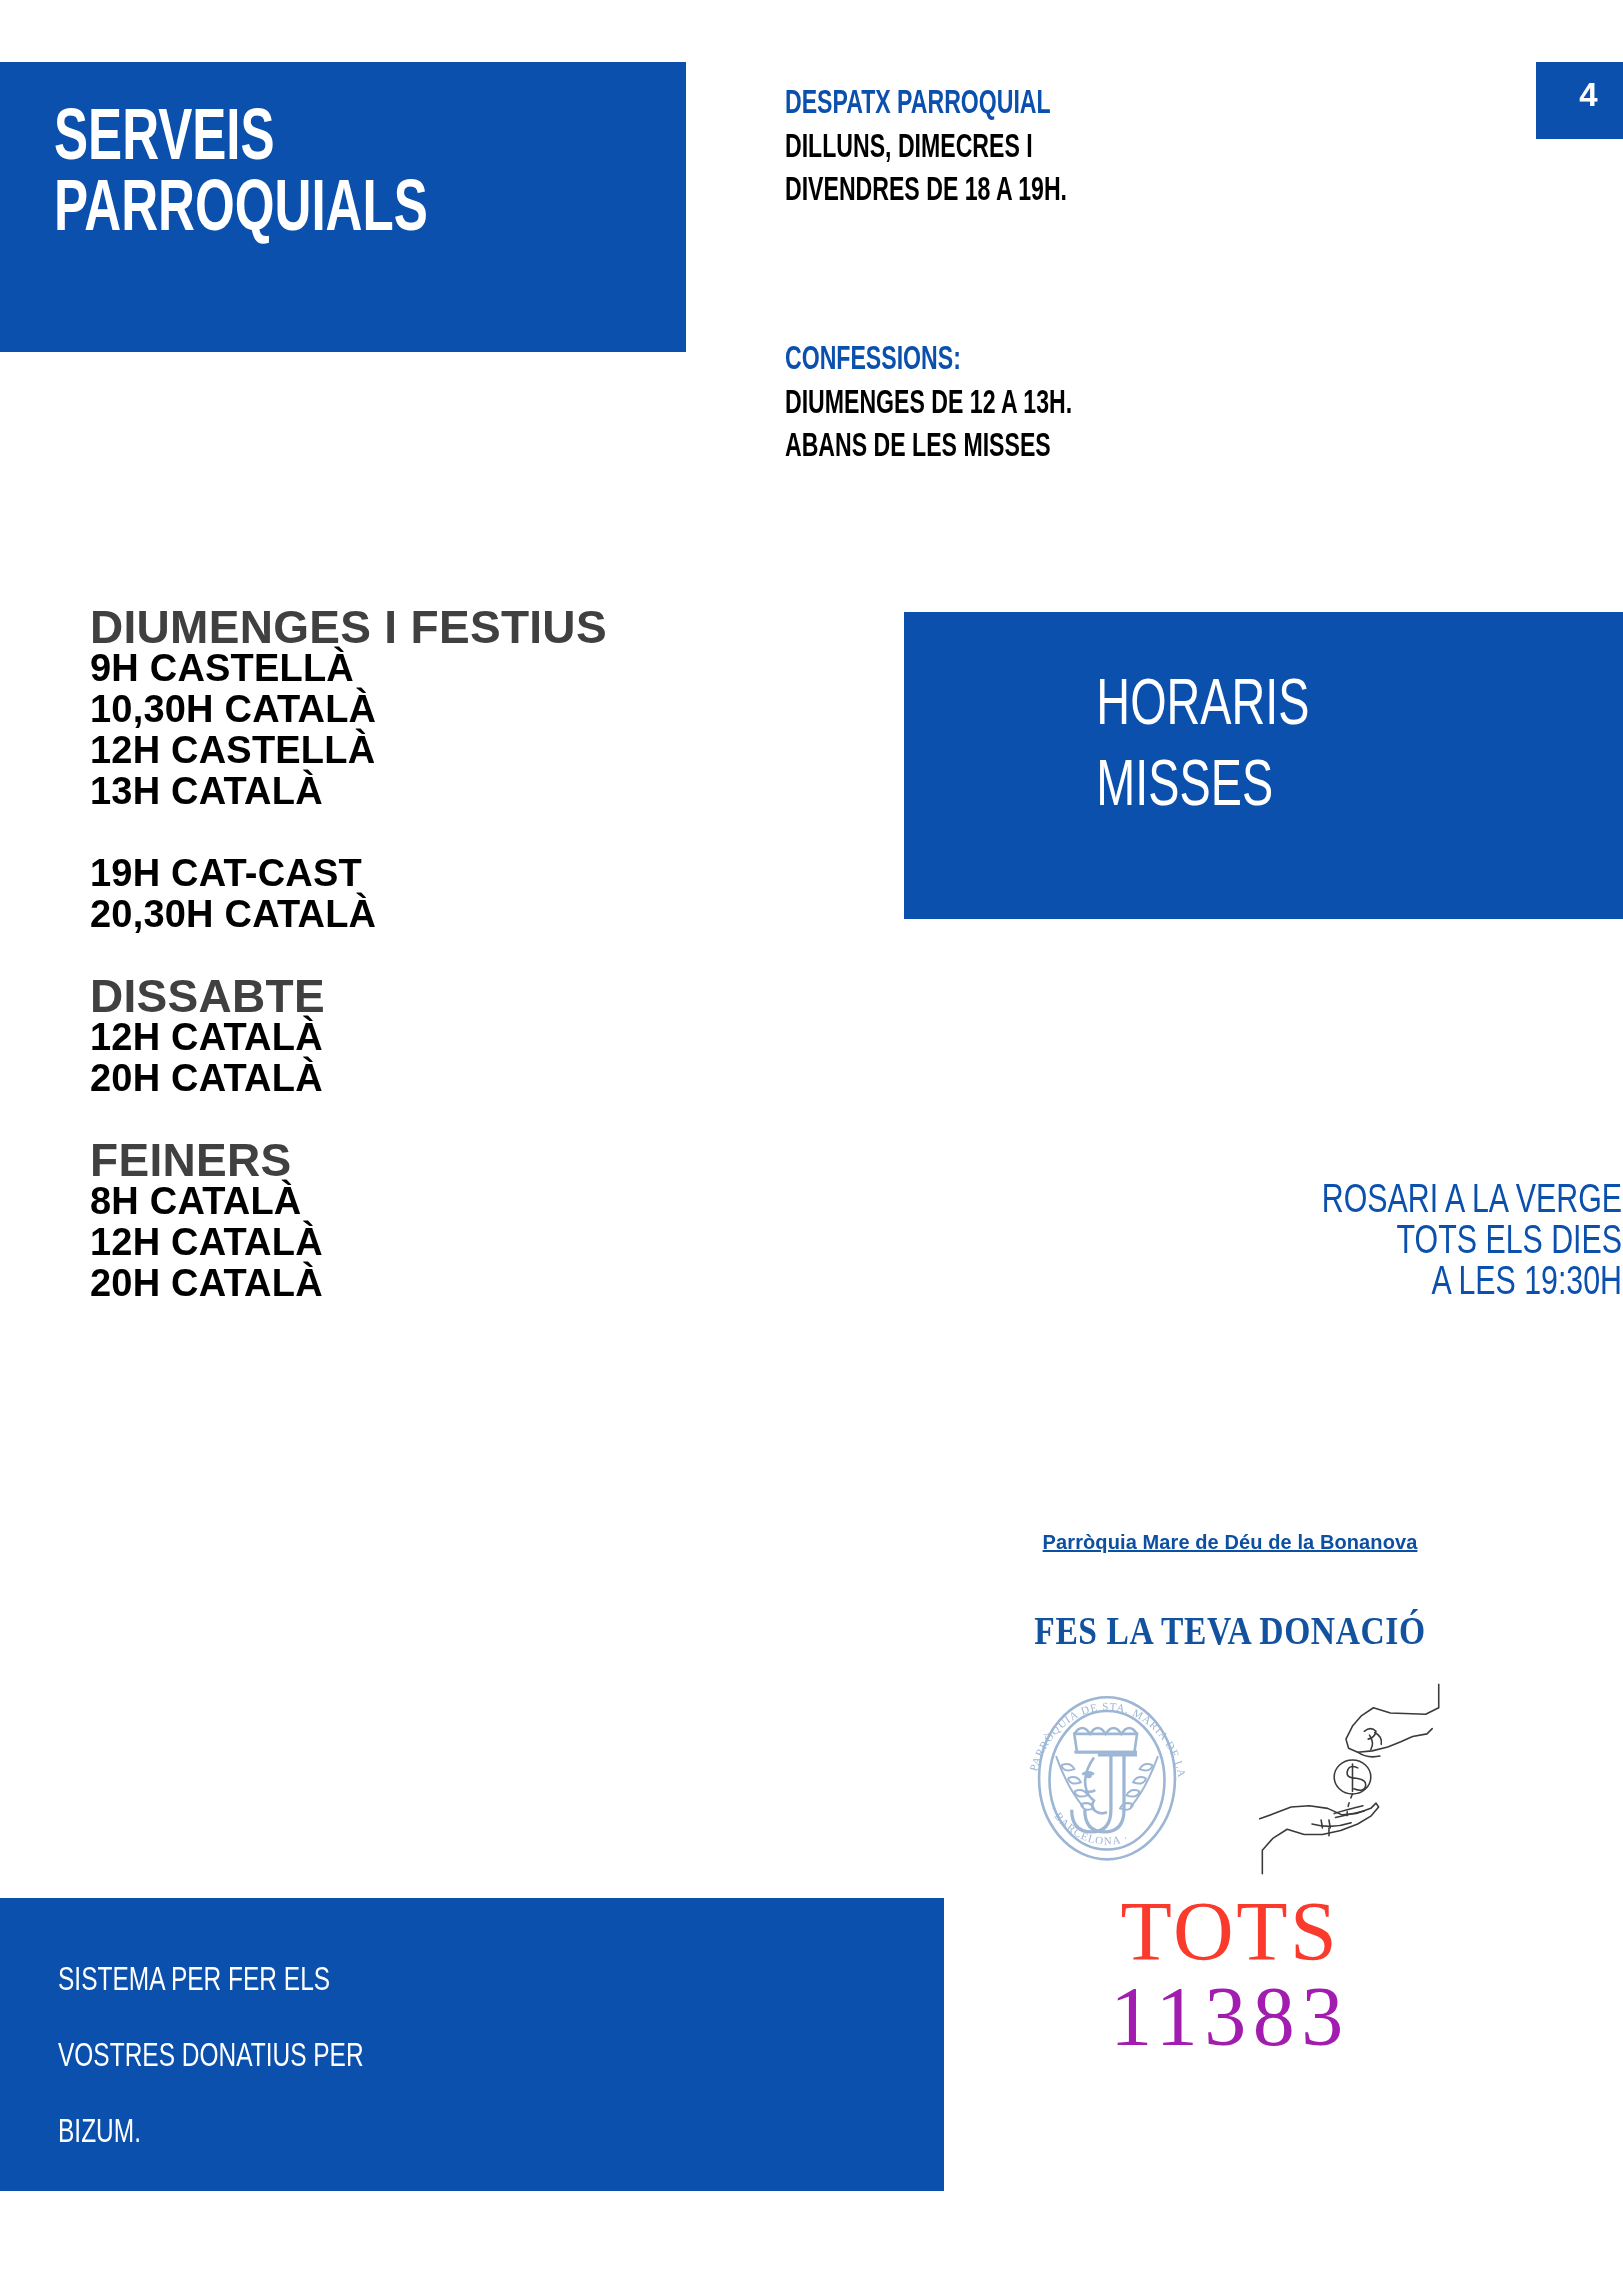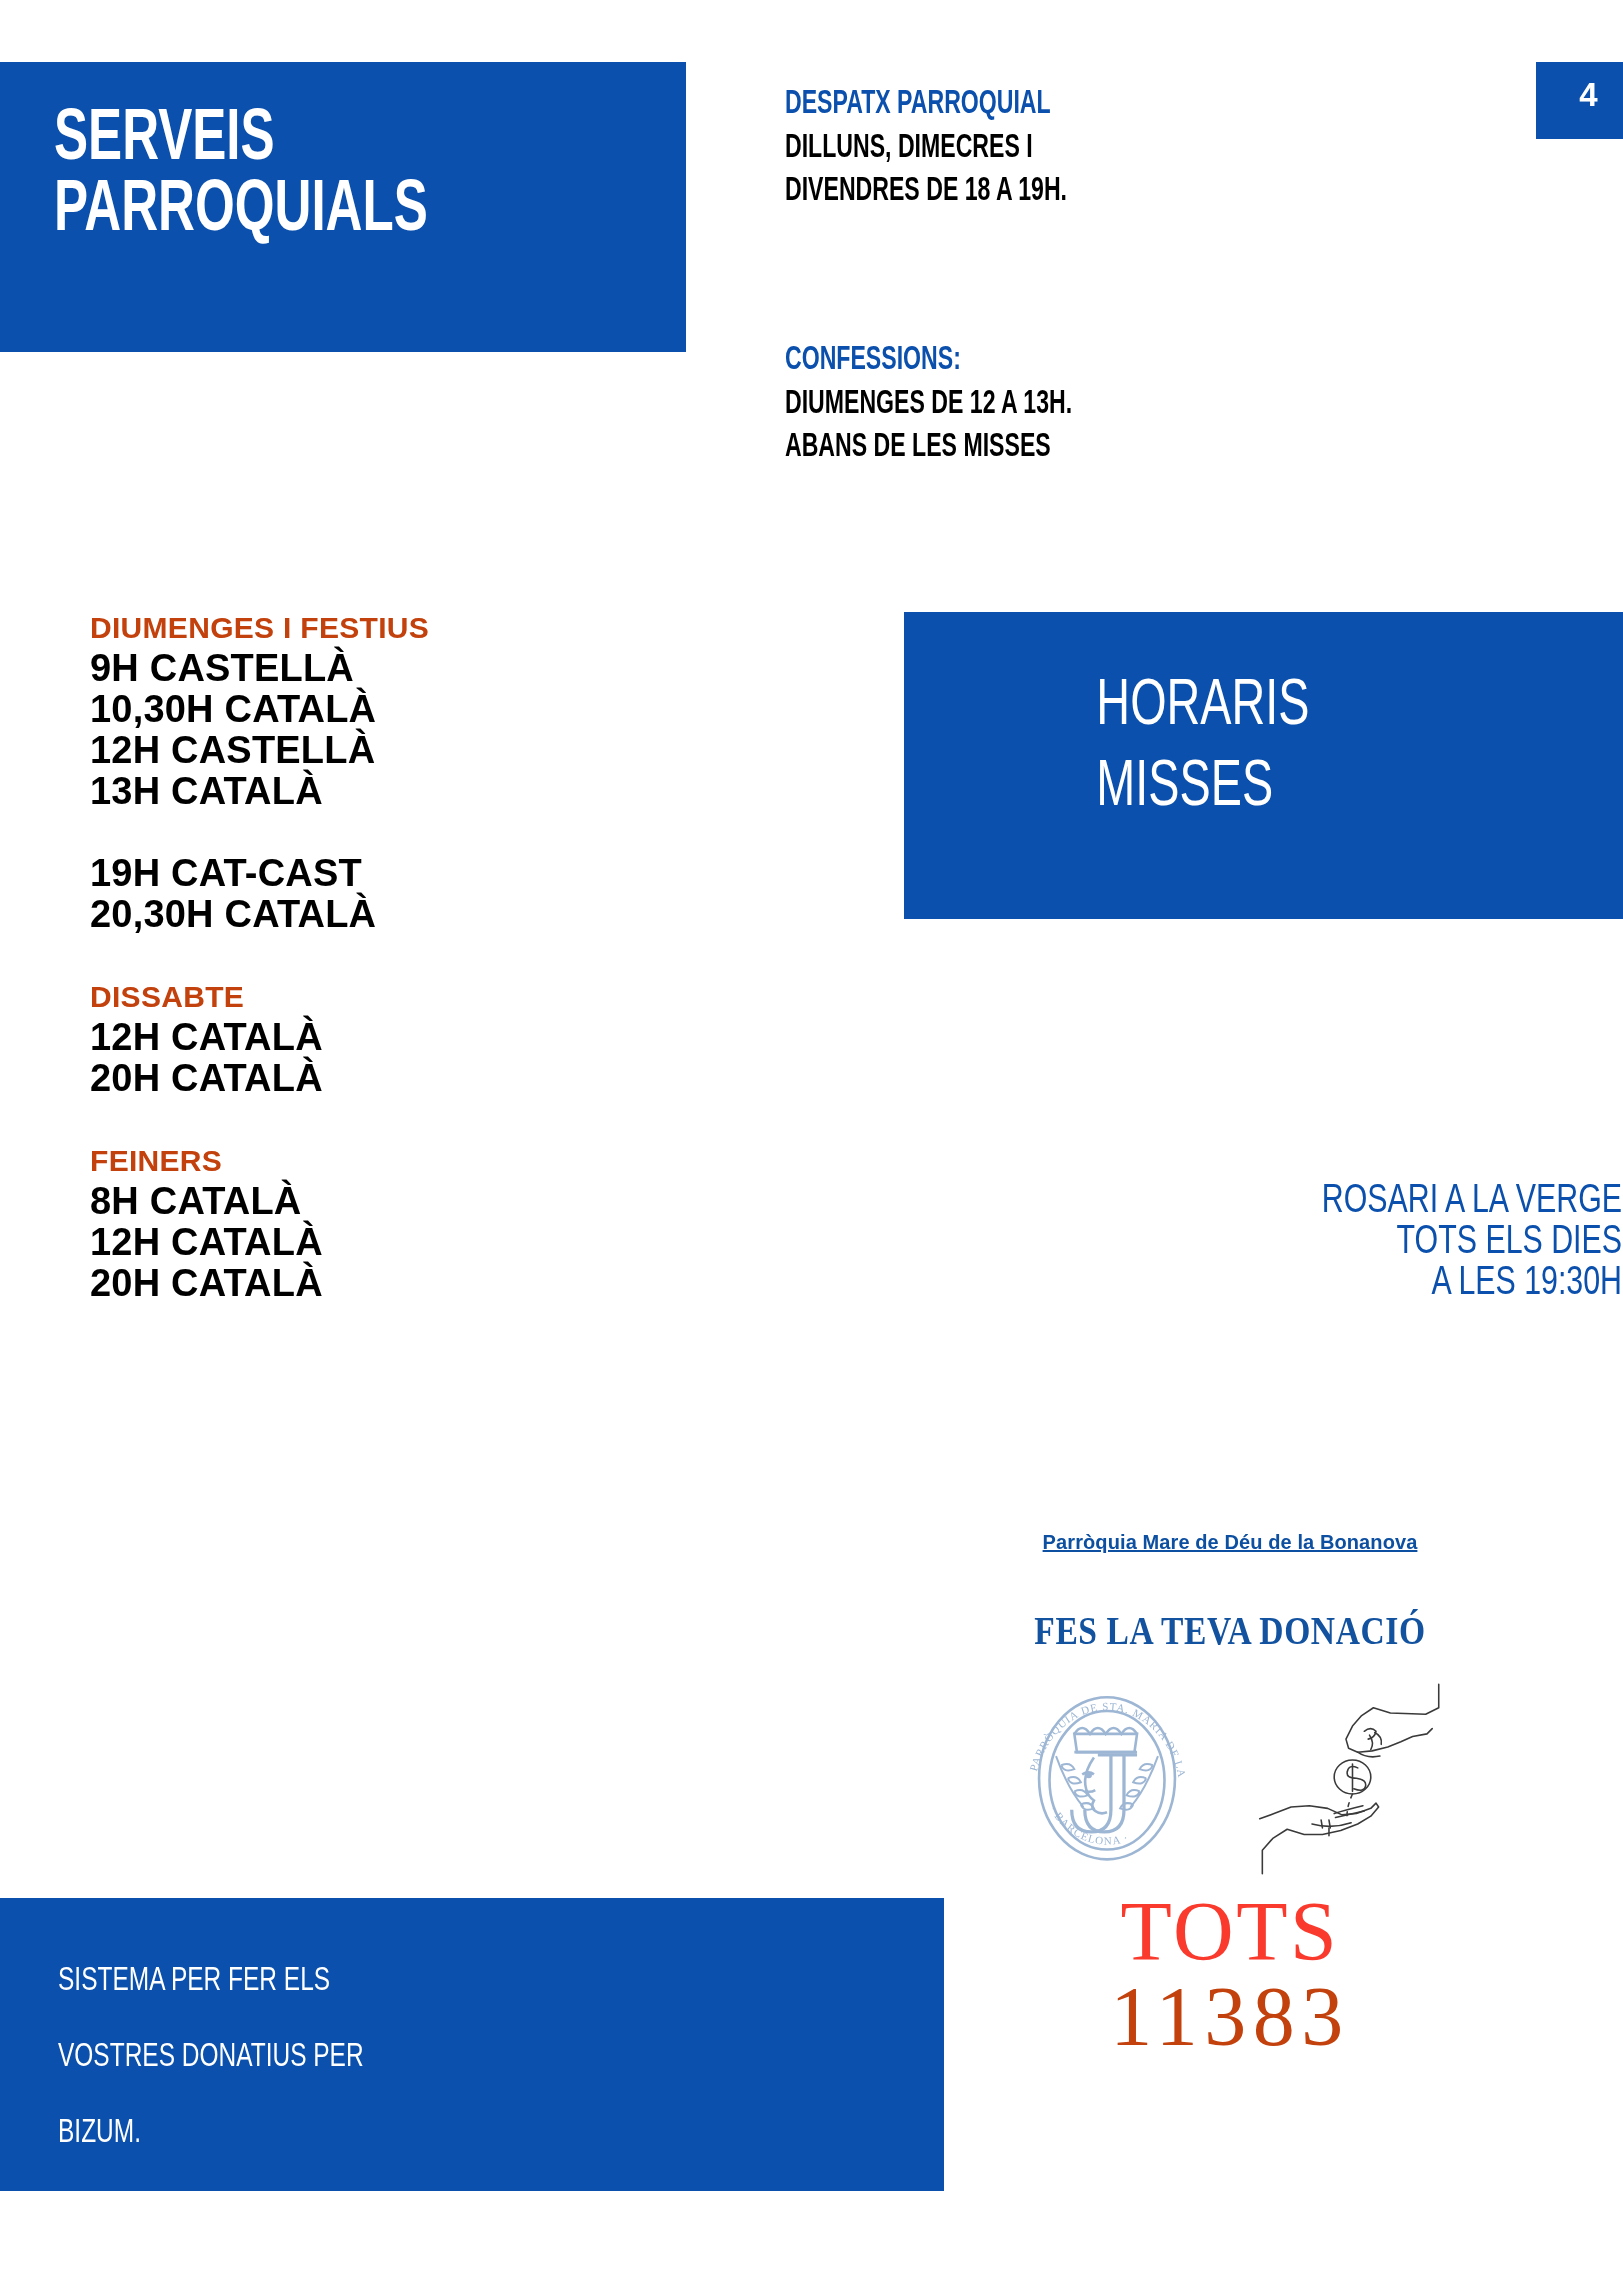--- a/index.html
+++ b/index.html
@@ -130,22 +130,22 @@
   
   #schedule {
     position: absolute;
     left: 90px;
     top: 607px;
     width: 589px;
   }
   #schedule .grp { margin-bottom: 41px; }
   #schedule .grp:last-child { margin-bottom: 12px; }
   #schedule .ghd {
-    color: #c2410c;
-    font-size: 30px;
+    color: #404040;
+    font-size: 46px;
     font-weight: bold;
     line-height: 41px;
     letter-spacing: 0.3px;
   }
   #schedule .gitem {
     color: #000000;
     font-size: 38px;
     font-weight: bold;
     line-height: 41px;
     letter-spacing: 0.2px;
@@ -207,21 +207,21 @@
   #bizum-word {
     margin-top: 17px;
     color: #f93a2c;
     font-family: "Liberation Serif", serif;
     font-size: 84px;
     line-height: 79px;
     letter-spacing: 2.6px;
   }
   #bizum-number {
     margin-top: 2.6px;
-    color: #c2410c;
+    color: #a21caf;
     font-family: "Liberation Serif", serif;
     font-size: 84px;
     line-height: 85px;
     letter-spacing: 6.5px;
   }
 
   
   #sistema-block {
     left: 0px;
     top: 1898px;

